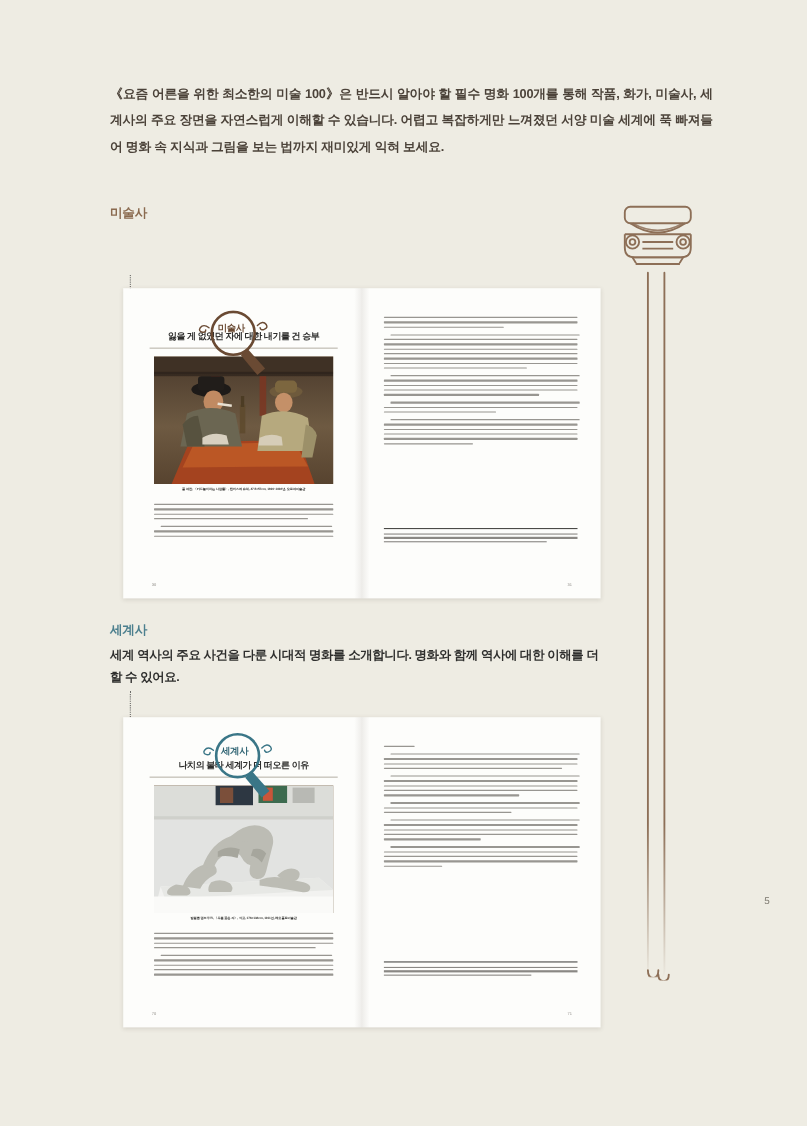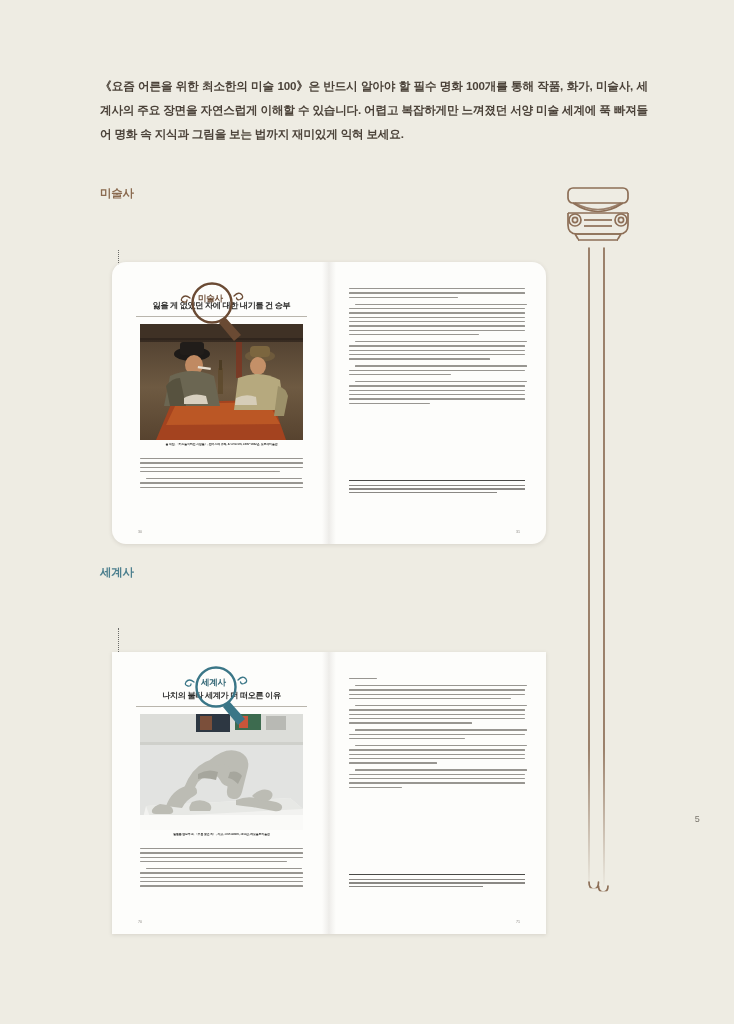--- a/index.html
+++ b/index.html
@@ -88,21 +88,21 @@
 
   
   .spread {
     position: absolute;
     left: 112px;
     width: 434px;
     height: 282px;
     background: #fdfdfb;
     box-shadow: 0 1px 4px rgba(60,50,40,0.13);
   }
-  .spread-1 { top: 262px; border-radius: 14px; }
+  .spread-1 { top: 262px; }
   .spread-2 { top: 652px; }
 
   .spread::after {
     
     content: "";
     position: absolute;
     left: 50%;
     top: 0;
     width: 14px;
     height: 100%;
@@ -370,20 +370,21 @@
       <path d="M47 35 L63 53 L56 59 L41 41 Z" fill="#6a4a33"></path>
       <g fill="none" stroke="#6a4a33" stroke-width="1.3" stroke-linecap="round">
         <path d="M12 16 q-5 -4 -8 0 q-2 3 2 4 q3 .5 3 -2"></path>
         <path d="M56 14 q5 -5 8 -1 q2 3 -2 4.5 q-3 1 -3.5 -1.5"></path>
       </g>
     </svg>
   </div>
 
   <div class="section section-2">
     <div class="section-tag tag-world">세계사</div>
+    <div class="section-desc">세계 역사의 주요 사건을 다룬 시대적 명화를 소개합니다. 명화와 함께 역사에 대한 이해를 더할 수 있어요.</div>
   </div>
 
   <div class="connector conn2">
     <div class="conn-v"></div>
     <div class="conn-h"></div>
   </div>
 
   <div class="spread spread-2">
 
     <div class="pg pg-left">

